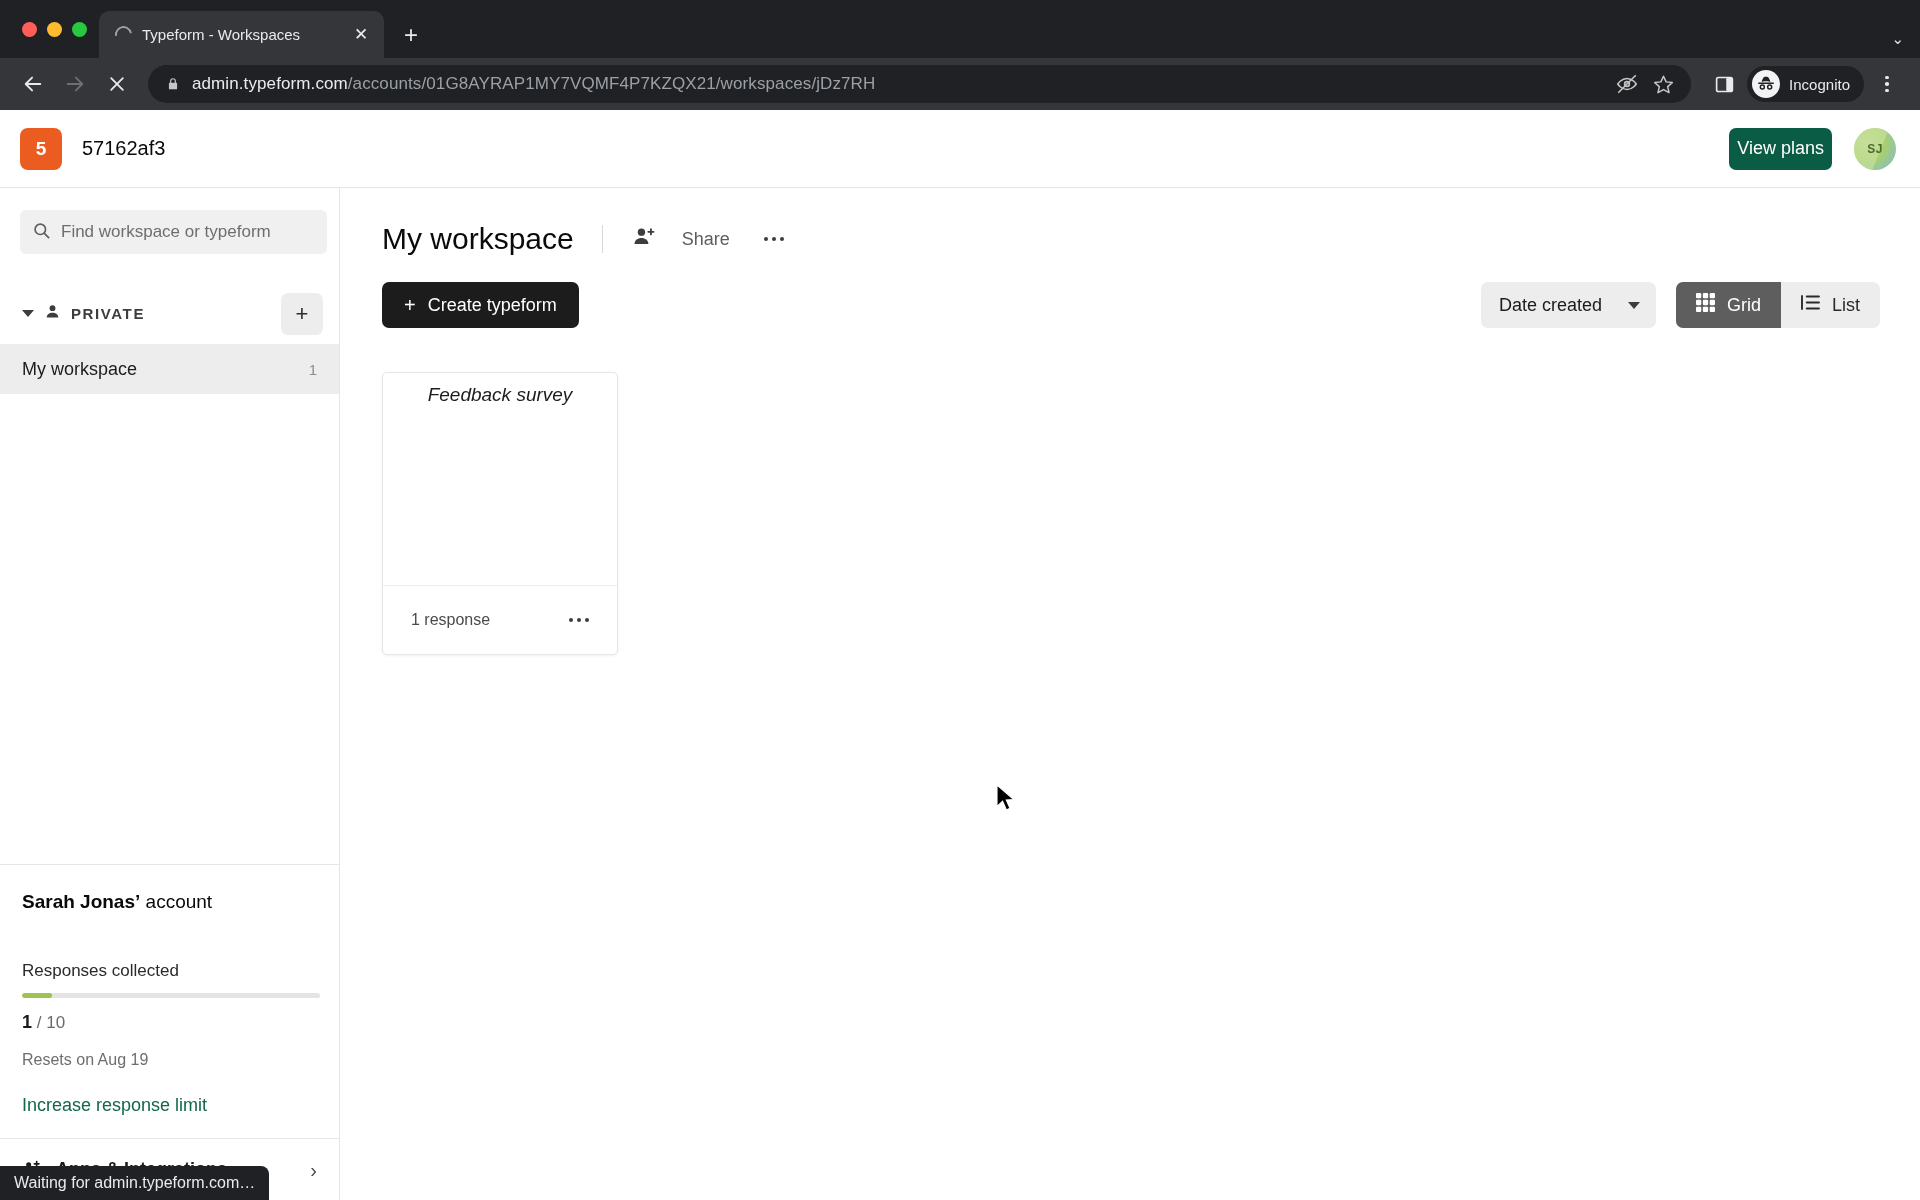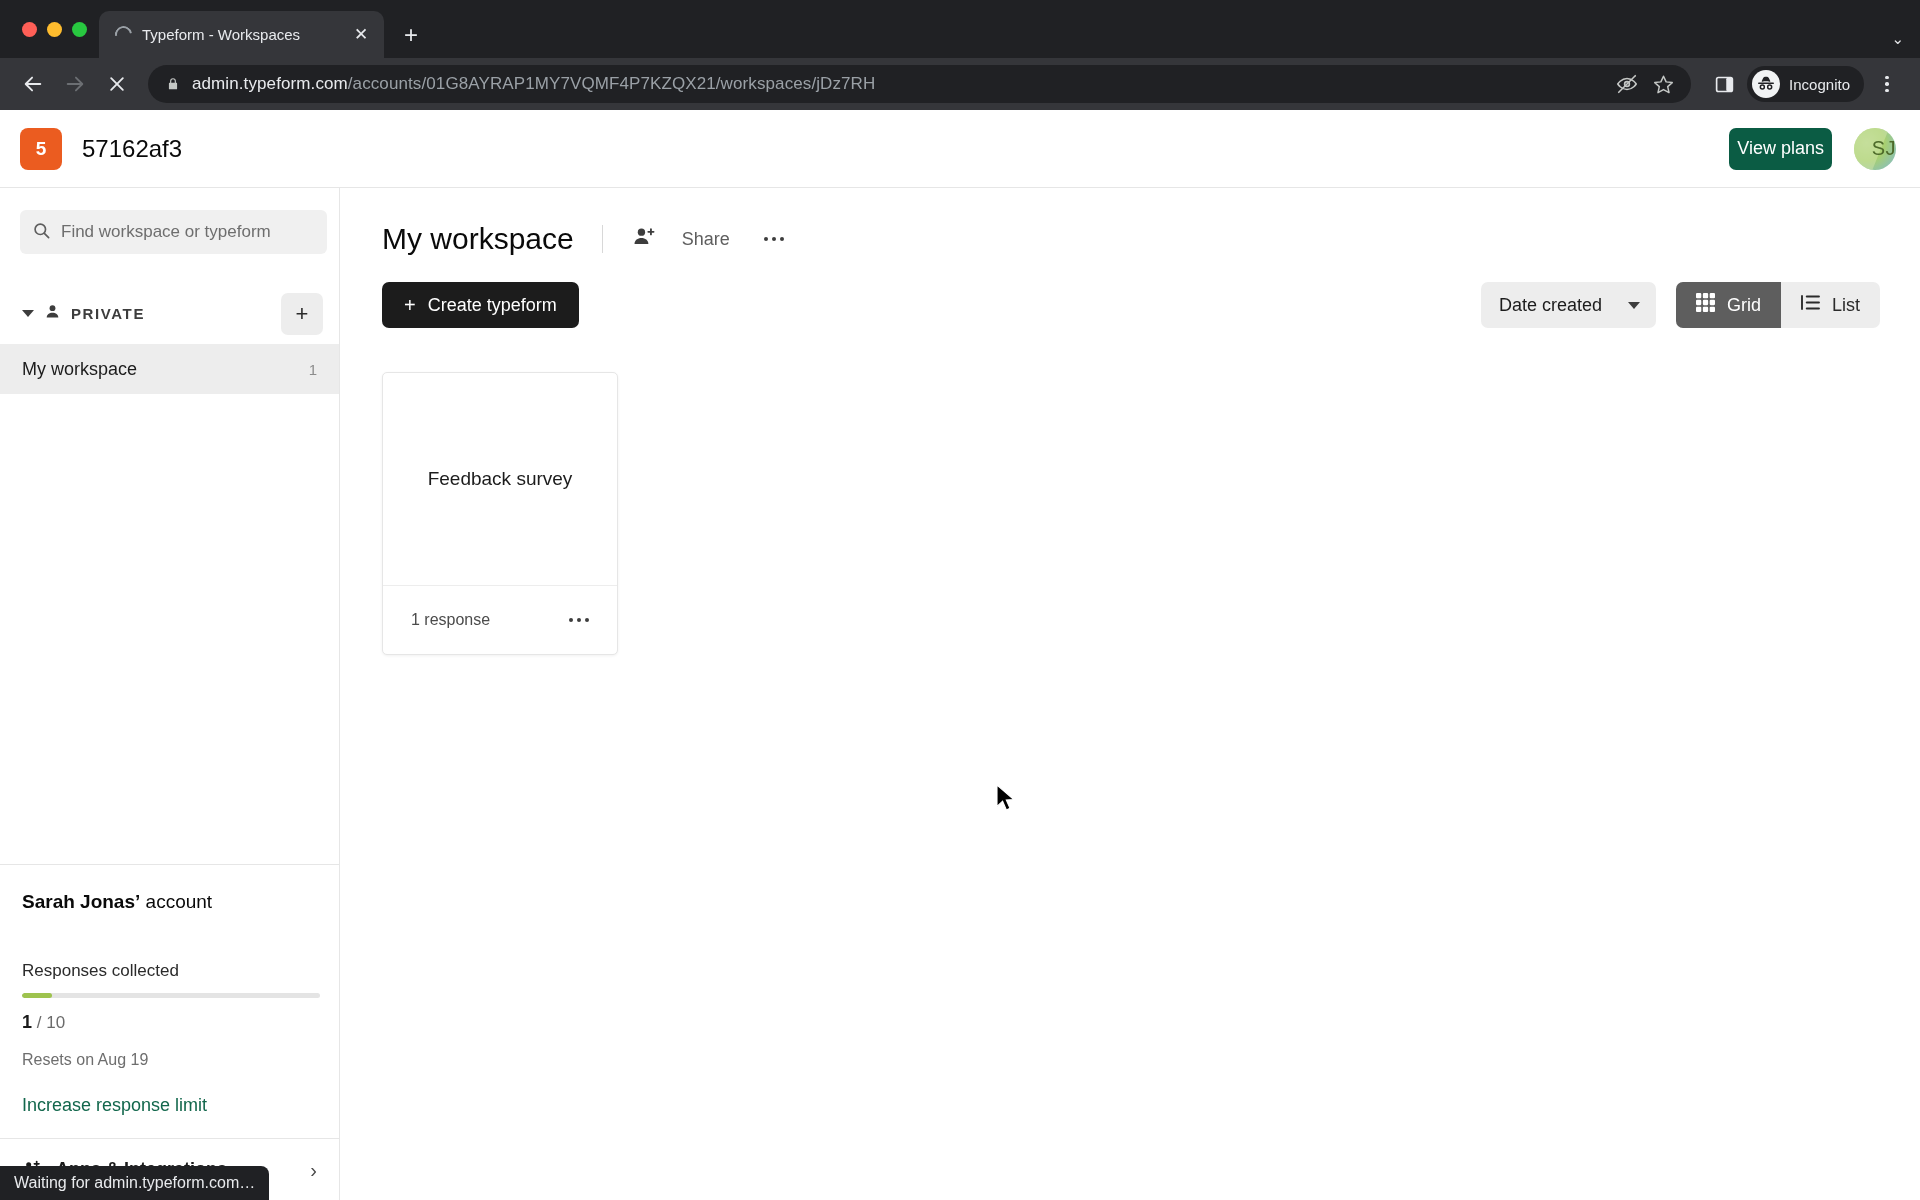--- a/index.html
+++ b/index.html
@@ -101,32 +101,32 @@
 
   .app-header {
     height: 78px; display: flex; align-items: center; padding: 0 24px 0 20px;
     border-bottom: 1px solid #e6e6e6; background: #fff;
   }
   .acct-badge {
     width: 42px; height: 42px; border-radius: 8px; background: #eb5c20;
     color: #fff; font-size: 19px; font-weight: 600;
     display: flex; align-items: center; justify-content: center;
   }
-  .acct-name { margin-left: 20px; font-size: 24px; color: #0a0a0a; font-weight: 500; }
+  .acct-name { margin-left: 20px; font-size: 20px; color: #0a0a0a; font-weight: 500; }
   .app-header-right { margin-left: auto; display: flex; align-items: center; gap: 22px; }
   .view-plans {
     background: #0b5c44; color: #fff; border: none; border-radius: 7px;
     height: 42px; padding: 0 8px; font-size: 18px; font-family: inherit;
     display: flex; align-items: center; cursor: pointer;
   }
   .user-avatar {
     width: 42px; height: 42px; border-radius: 50%;
     background: radial-gradient(circle at 30% 35%, #b9d98c 0%, #a8d06f 45%, #7fb9d6 100%);
-    color: #4d6a2a; font-size: 20px; font-weight: 400; letter-spacing: .5px;
-    display: flex; align-items: center; justify-content: flex-end; overflow: hidden;
+    color: #4d6a2a; font-size: 12px; font-weight: 700; letter-spacing: .5px;
+    display: flex; align-items: center; justify-content: center; overflow: hidden;
     position: relative;
   }
   .user-avatar::after {
     content: ""; position: absolute; left: -6px; top: -10px; width: 30px; height: 70px;
     background: #cfe4a8; transform: rotate(22deg); opacity: .55;
   }
   .user-avatar span { position: relative; z-index: 2; }
 
   .body-wrap { display: flex; height: 1012px; }
 
@@ -227,22 +227,22 @@
   }
   .view-btn.active { background: #5e5e5e; color: #fff; }
 
   .grid-area { margin-top: 44px; display: flex; flex-wrap: wrap; gap: 28px; }
   .tf-card {
     width: 236px; background: #fff; border: 1px solid #e6e6e6; border-radius: 5px;
     overflow: hidden; cursor: pointer;
     box-shadow: 0 1px 3px rgba(0,0,0,.06);
   }
   .tf-card-body {
-    height: 213px; display: flex; align-items: center; justify-content: center;
-    padding: 10px 16px; text-align: center; border-bottom: 1px solid #ededed;
+    height: 213px; display: flex; align-items: flex-start; justify-content: center;
+    padding: 10px 16px; text-align: center; border-bottom: 1px solid #ededed; font-style: italic;
   }
   .tf-card-title { font-size: 19px; color: #1c1c1c; line-height: 1.3; }
   .tf-card-foot { height: 68px; display: flex; align-items: center; padding: 0 26px 0 28px; }
   .tf-resp { font-size: 16px; color: #4b4b4b; }
   .tf-kebab { margin-left: auto; display: flex; gap: 3.5px; align-items: center; background: none; border: none; cursor: pointer; padding: 8px 2px;}
   .tf-kebab i { width: 4.5px; height: 4.5px; border-radius: 50%; background: #3d3d3d; display: block; }
 
   
   .cursor { position: absolute; left: 656px; top: 596px; z-index: 50; pointer-events: none; }
 

